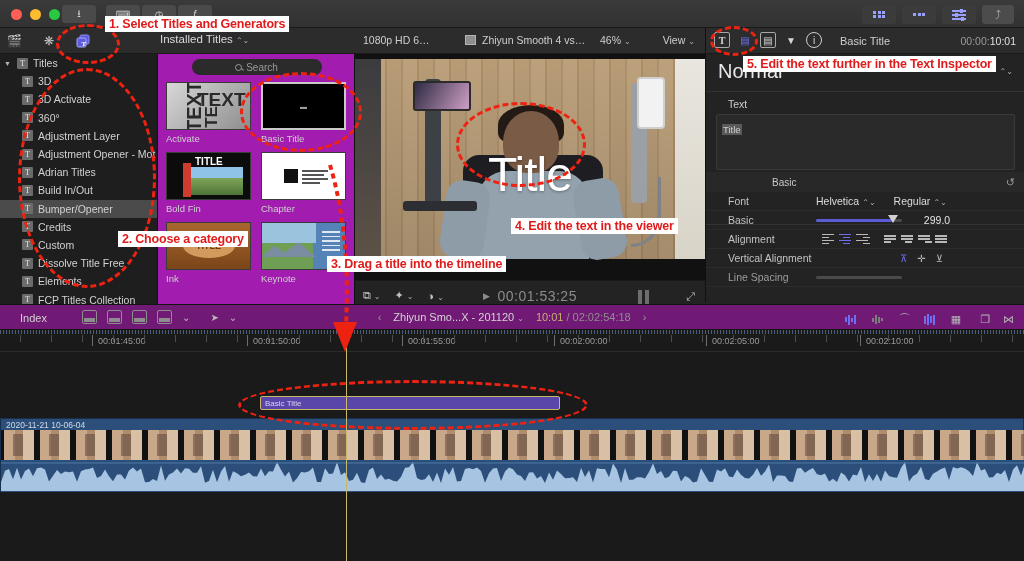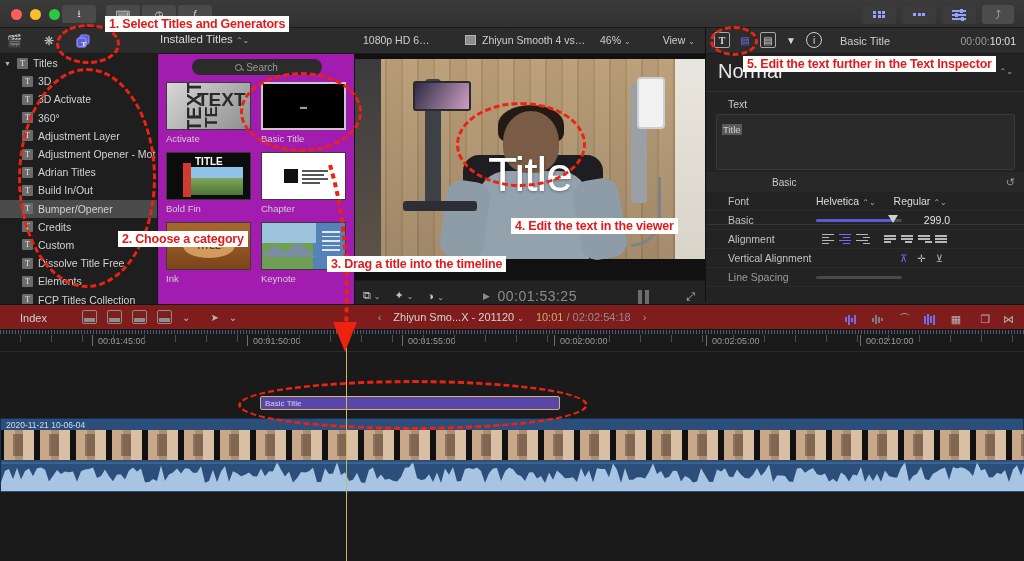--- a/index.html
+++ b/index.html
@@ -257,21 +257,21 @@
            gap: 1.5px; }
   .albtn i { display: block; height: 1.5px; background: #b8b8b8; }
   .albtn.on i { background: #6e6ef0; }
   .valign { display: flex; gap: 10px; margin-left: 84px; }
   .valign span { font-size: 10px; color: #b8b8b8; }
   .valign span.on { color: #6e6ef0; }
 
   
   .tlbar {
     position: absolute; left: 0; top: 304px; width: 1024px; height: 26px;
-    background: #7f1d1d; border-top: 1px solid #141414; border-bottom: 1px solid #141414;
+    background: #701a75; border-top: 1px solid #141414; border-bottom: 1px solid #141414;
   }
   .tl-index { position: absolute; left: 20px; top: 7px; font-size: 11px; color: #d2d2d2; }
   .tl-icons { position: absolute; left: 82px; top: 5px; display: flex; align-items: center; gap: 10px; }
   .tl-ic { width: 15px; height: 14px; border: 1.2px solid #8d8d8d; border-radius: 2px; position: relative; }
   .tl-ic::after { content: ''; position: absolute; left: 1px; right: 1px; bottom: 1px; height: 4px;
                   background: #8d8d8d; }
   .tl-arrow { color: #b9b9b9; font-size: 10px; }
   .tl-center { position: absolute; left: 50%; top: 6px; transform: translateX(-50%);
                display: flex; align-items: center; gap: 12px; font-size: 11px; color: #d4d4d4; }
   .tl-center .nav { color: #9a9a9a; font-size: 11px; }

